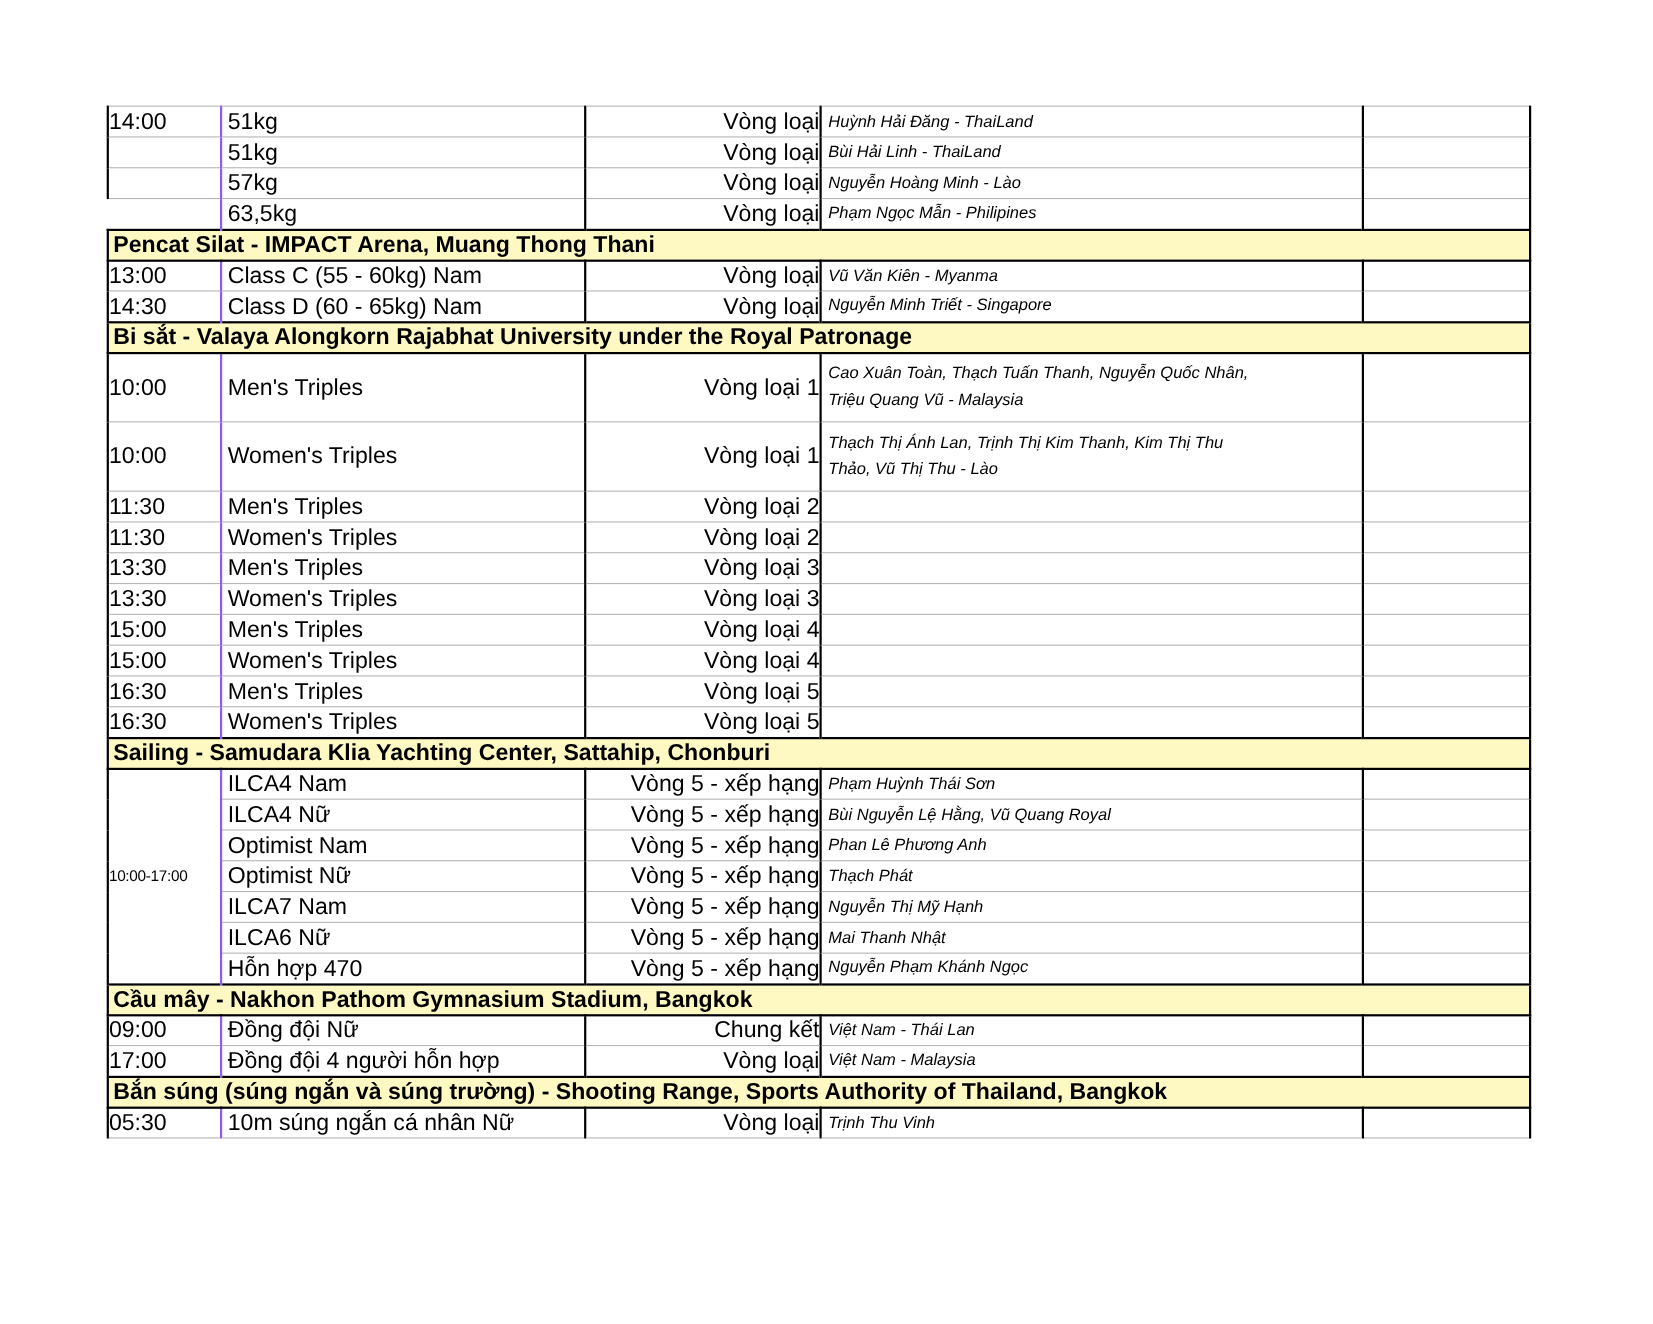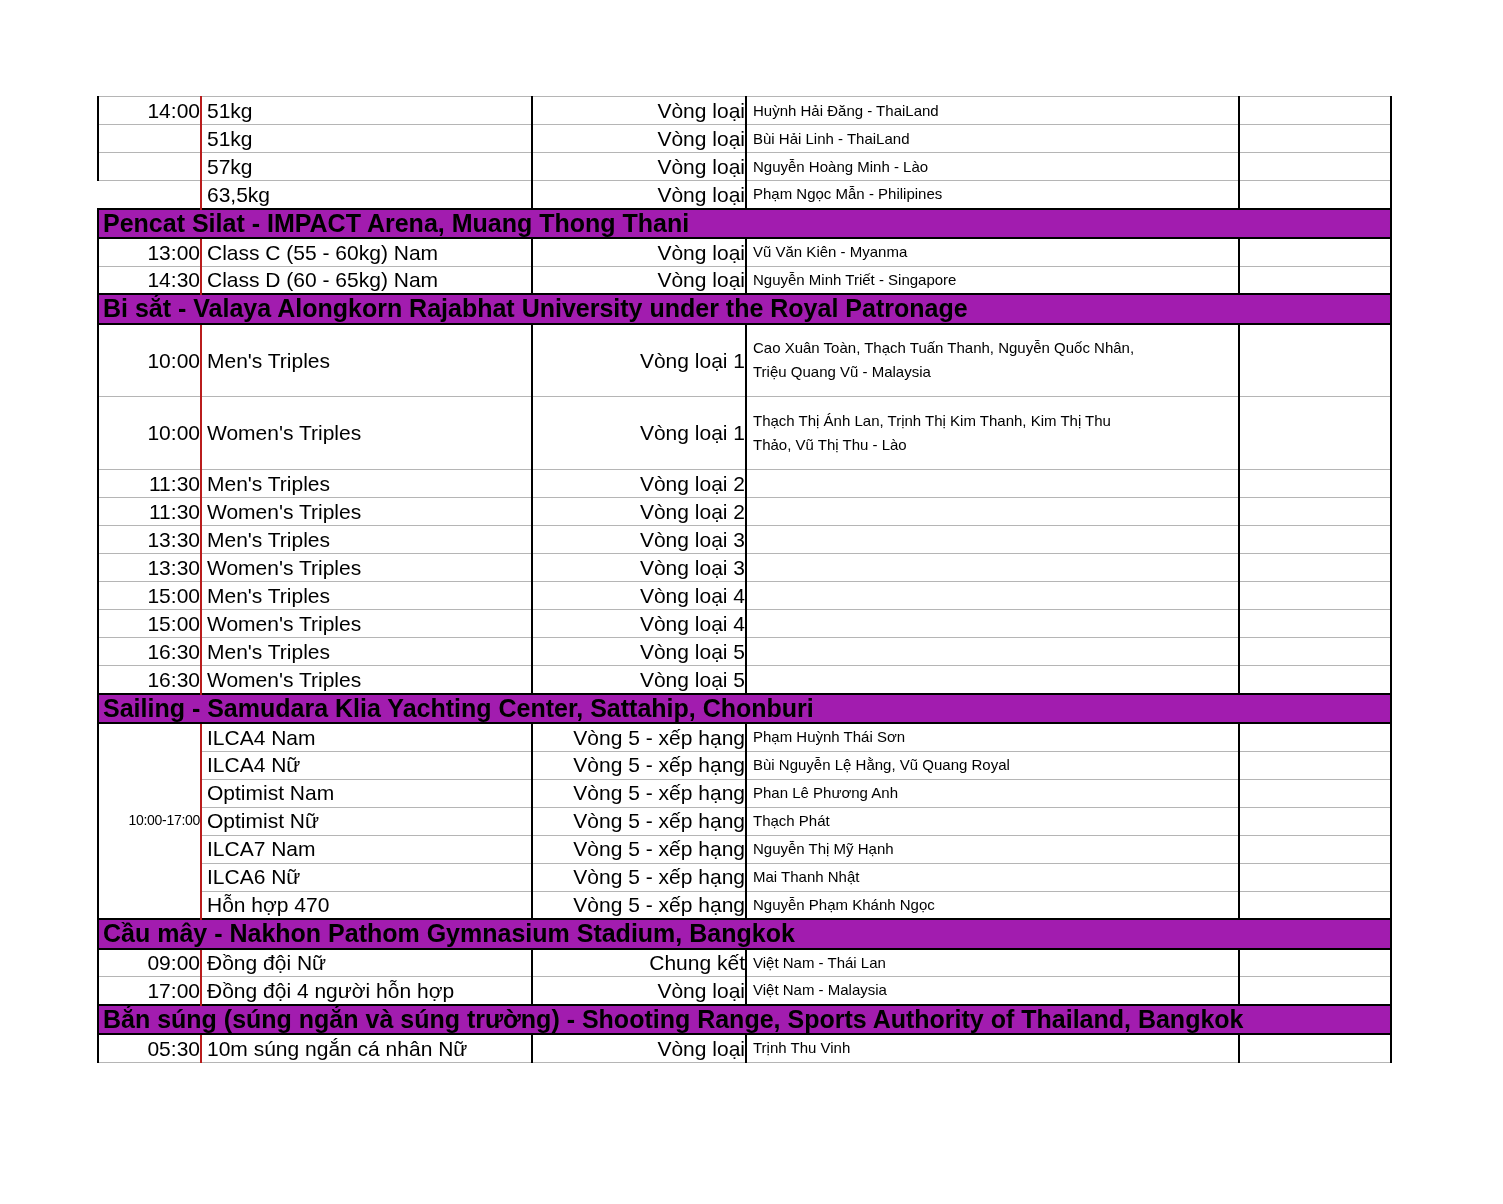--- a/index.html
+++ b/index.html
@@ -16,57 +16,58 @@
     top: 96px;
   }
   table.schedule {
     border-collapse: collapse;
     table-layout: fixed;
     width: 1293px;
     border-top: 1px solid #9a9a9a;
     border-bottom: 1px solid #9a9a9a;
   }
   tr.row { height: 28px; }
-  tr.row.tall { height: 73px; }
+  tr.row.tall { height: 63px; }
   tr.section-row { height: 28px; }
   td {
     vertical-align: middle;
     color: #000;
     font-size: 21px;
     line-height: 1.1;
     border-top: 1px solid #b5b5b5;
     border-bottom: 1px solid #b5b5b5;
     overflow: hidden;
     padding: 0;
   }
   td.c0 {
     border-left: 2px solid #000;
-    border-right: 2px solid #b91c1c;
-    text-align: right;
+    border-right: 2px solid #8b5cf6;
+    text-align: left;
   }
   td.c0.noleft { border-left: hidden; }
   td.c0.timerange { font-size: 14px; letter-spacing: -0.3px; }
   td.c1 { border-right: 2px solid #000; padding-left: 5px; margin-left: 40px; }
   td.c2 { border-right: 2px solid #000; text-align: right; }
   td.c3 {
     border-right: 2px solid #000;
     padding-left: 6px;
     font-size: 15px;
     line-height: 24px;
     white-space: pre-line;
+    font-style: italic;
   }
   td.c4 { border-right: 2px solid #000; }
   td.section {
-    background: #a21caf;
+    background: #fef9c3;
     border-top: 2px solid #000;
     border-bottom: 2px solid #000;
     border-left: 2px solid #000;
     border-right: 2px solid #000;
     font-weight: bold;
-    font-size: 25px;
+    font-size: 21px;
     padding-left: 4px;
   }
 </style>
 </head>
 <body>
 
 <div class="sheet">
   <table class="schedule" id="schedule">
     <colgroup>
       <col style="width:103px">

